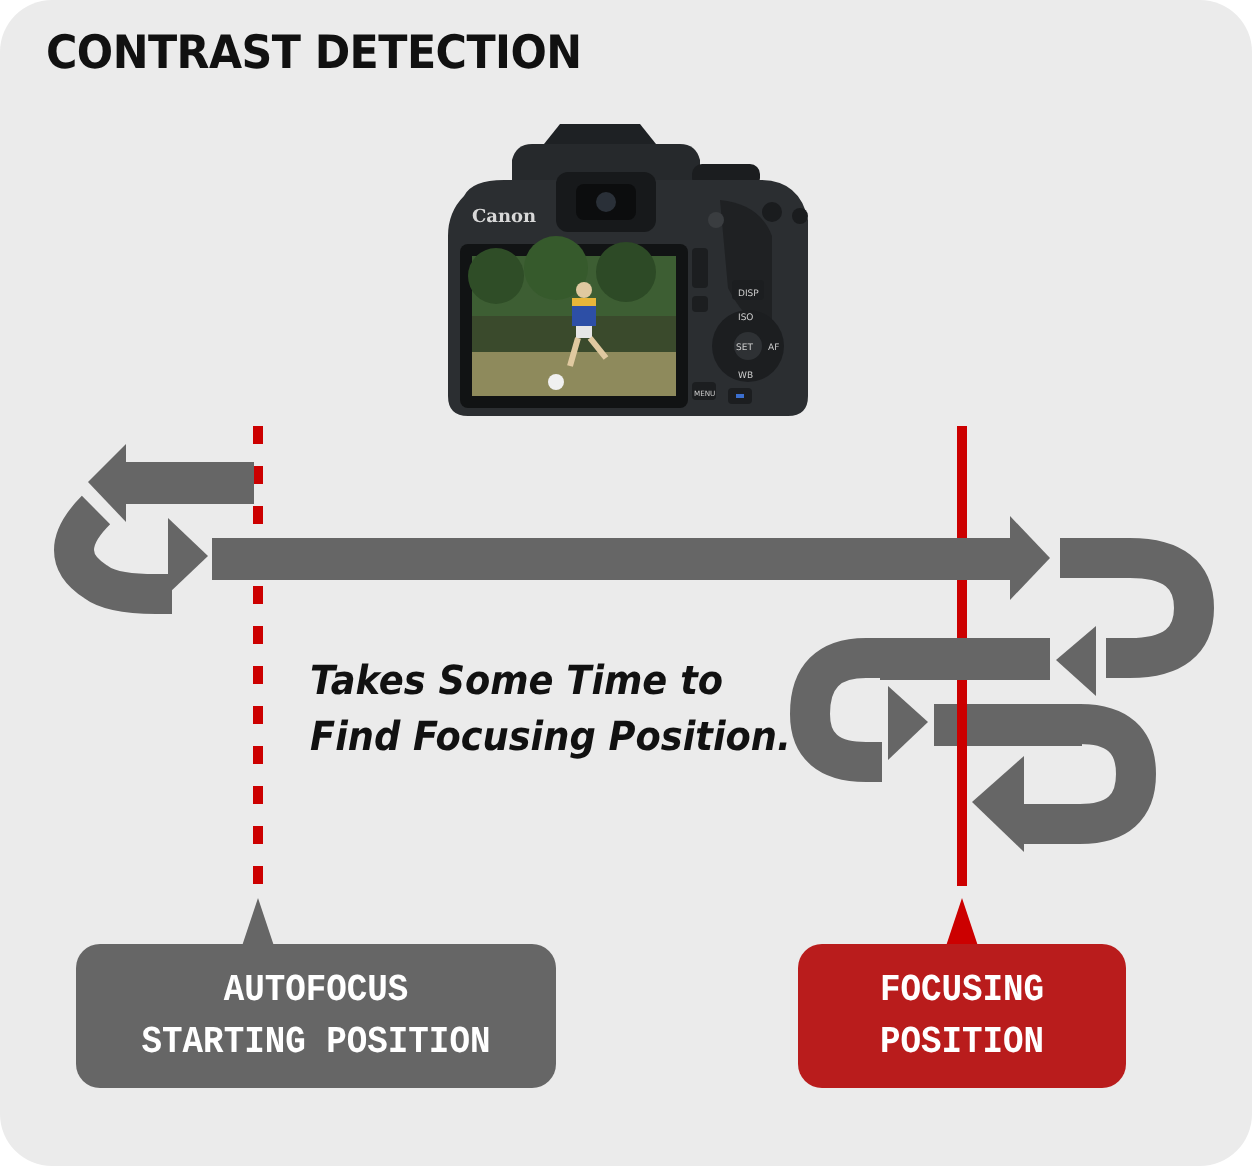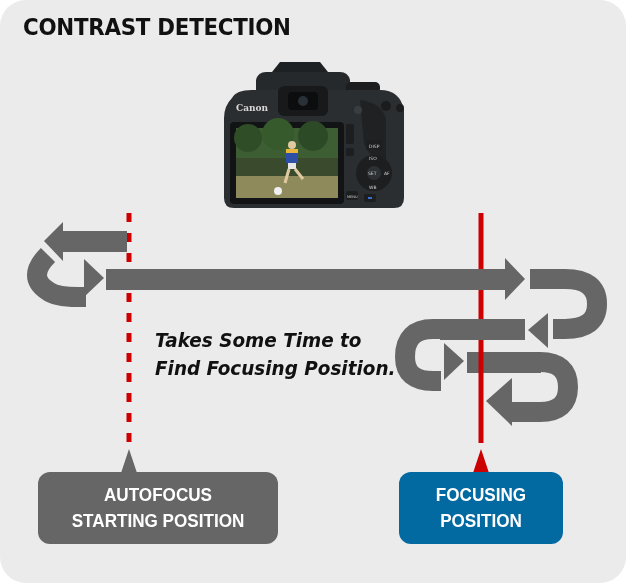--- a/index.html
+++ b/index.html
@@ -2,24 +2,24 @@
 <html><head>
 <meta charset="utf-8">
 <style>
   html, body { margin: 0; padding: 0; background: #ffffff; }
   body { width: 626px; height: 583px; position: relative; overflow: hidden; font-family: "DejaVu Sans", "Liberation Sans", sans-serif; }
   .card { position: absolute; left: 0; top: 0; width: 626px; height: 583px; background: #ebebeb; border-radius: 26px; }
   .title { position: absolute; left: 23px; top: 14px; font-size: 23px; font-weight: 700; letter-spacing: -0.3px; color: #111111; font-family: "DejaVu Sans", sans-serif; transform: scaleX(0.93); transform-origin: left top; }
   .diagram { position: absolute; left: 0; top: 0; width: 626px; height: 583px; }
   .caption { position: absolute; left: 155px; top: 326px; font-size: 20px; font-weight: 700; font-style: italic; color: #111111; line-height: 28px; font-family: "DejaVu Sans", sans-serif; transform: scaleX(0.92); transform-origin: left top; }
   .caption div { white-space: nowrap; }
-  .callout { position: absolute; border-radius: 12px; color: #ffffff; font-weight: 700; font-size: 19px; line-height: 26px; text-align: center; display: flex; flex-direction: column; justify-content: center; font-family: Liberation Sans, sans-serif; }
+  .callout { position: absolute; border-radius: 12px; color: #ffffff; font-weight: 700; font-size: 19px; line-height: 26px; text-align: center; display: flex; flex-direction: column; justify-content: center; font-family: Liberation Mono, monospace; }
   .callout span { display: block; white-space: nowrap; transform: scaleX(0.9); }
   .callout-start { left: 38px; top: 472px; width: 240px; height: 72px; background: #666666; }
-  .callout-focus { left: 399px; top: 472px; width: 164px; height: 72px; background: #0369a1; }
+  .callout-focus { left: 399px; top: 472px; width: 164px; height: 72px; background: #b91c1c; }
   .camera { position: absolute; left: 218px; top: 58px; width: 194px; height: 154px; }
 </style>
 </head>
 <body>
 
 <div class="card"></div>
 
 <div class="title">CONTRAST DETECTION</div>
 
 <svg class="camera" viewBox="0 0 194 154" xmlns="http://www.w3.org/2000/svg">

